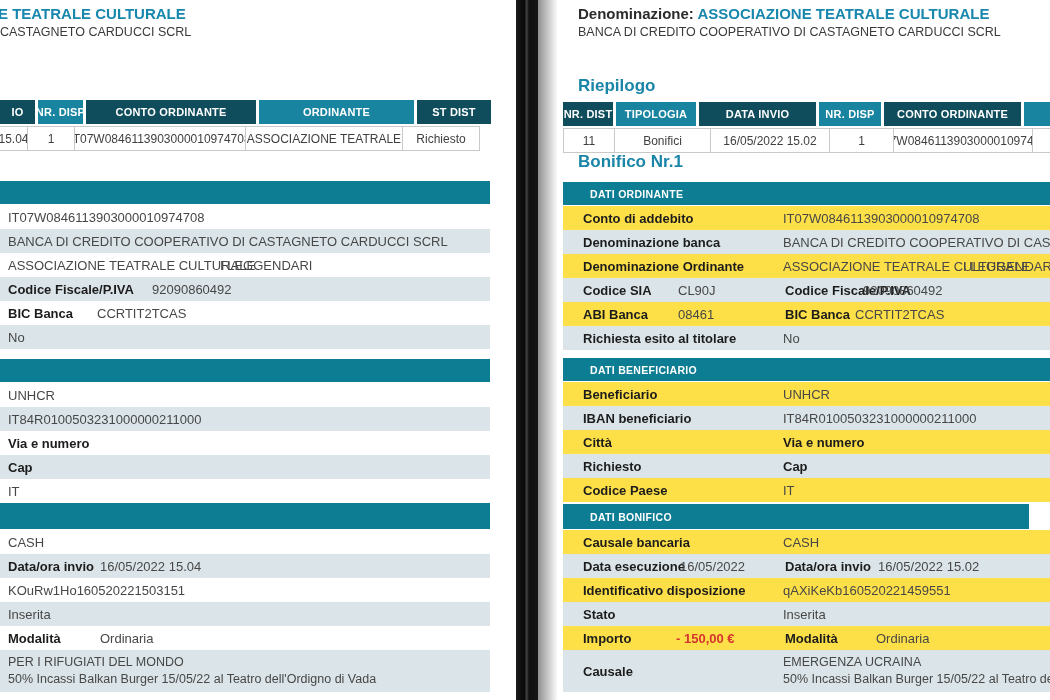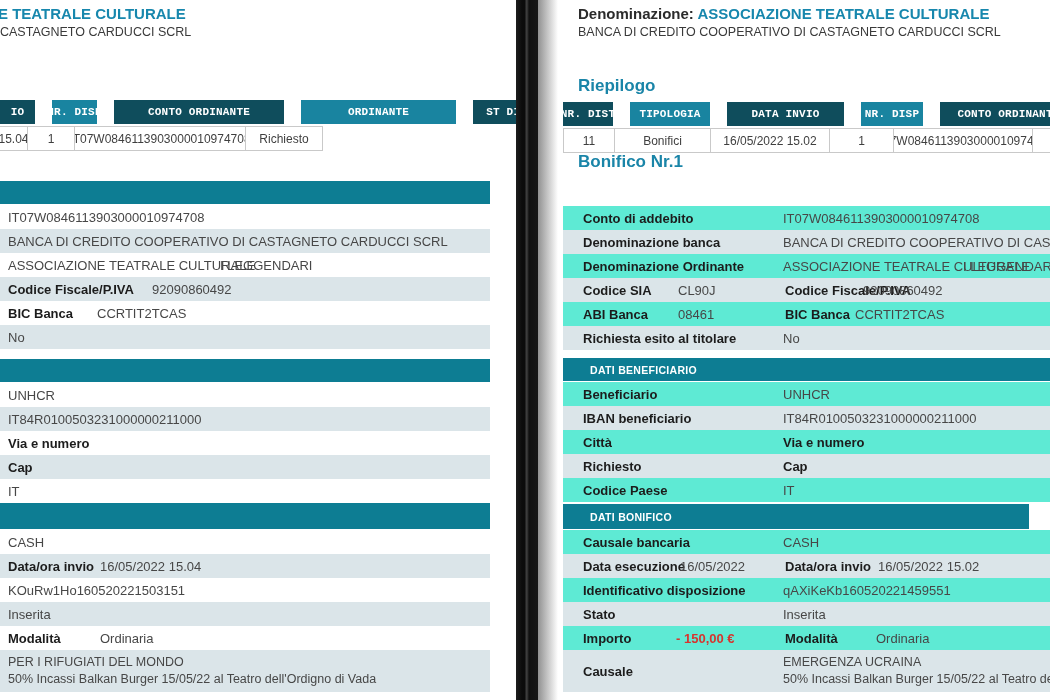--- a/index.html
+++ b/index.html
@@ -12,38 +12,38 @@
   .divider{position:absolute;left:516px;top:0;width:22px;height:700px;
             background:linear-gradient(90deg,#1d1d1d 0px,#0b0b0b 6px,#0b0b0b 9px,#3c3c3c 10px,#3c3c3c 11px,#101010 13px,#161616 22px);}
 
   
   .titleline{position:absolute;white-space:nowrap;font-size:15px;font-weight:bold;color:#2b2b2b;}
   .cyan{color:#1787ad;}
   .bankline{position:absolute;white-space:nowrap;font-size:12.5px;color:#3a3a3a;}
   .h-blue{position:absolute;white-space:nowrap;font-size:17px;font-weight:bold;color:#1a85a8;}
 
   
-  .thead{position:absolute;display:flex;gap:17px;font-family:Liberation Mono, monospace;}
+  .thead{position:absolute;display:flex;gap:3px;}
   .th{height:24px;display:flex;align-items:center;justify-content:center;color:#fff;
       font-weight:bold;font-size:11px;letter-spacing:.2px;white-space:nowrap;overflow:hidden;}
   .th.dark{background:#0f4d5c;}
   .th.light{background:#1984a0;}
   .trow{position:absolute;display:flex;height:25px;border:1px solid #c9c9c9;background:#fff;box-sizing:border-box;}
   .trow.noleft{border-left:none;}
   .td{display:flex;align-items:center;justify-content:center;font-size:12px;color:#3f3f3f;
       border-right:1px solid #c9c9c9;box-sizing:border-box;white-space:nowrap;overflow:hidden;}
   .td.last{border-right:none;}
 
   
   .bar{position:absolute;height:23px;background:#0d7d93;display:flex;align-items:center;}
   .bar .bartext{color:#fff;font-weight:bold;font-size:10.5px;letter-spacing:.3px;padding-left:27px;white-space:nowrap;}
 
   
   .lrow{position:absolute;left:0;width:490px;height:24px;background:#fff;}
-  .rrow{position:absolute;left:25px;width:487px;height:24px;background:#5eead4;}
+  .rrow{position:absolute;left:25px;width:487px;height:24px;background:#fde047;}
   .alt{background:#dbe5e9;}
   .cell{position:absolute;top:50%;transform:translateY(-50%);white-space:nowrap;}
   .val{font-size:13px;color:#474747;}
   .lbl{font-size:13px;font-weight:bold;color:#1c1c1c;}
   .neg{color:#d6352f;font-weight:bold;}
   .lines{position:absolute;top:4px;font-size:12.5px;color:#474747;line-height:17px;white-space:nowrap;}
 </style>
 </head>
 <body>
 
@@ -56,20 +56,21 @@
     <div class="th dark" style="width:35px">IO</div>
     <div class="th light" style="width:45px">NR. DISP</div>
     <div class="th dark" style="width:170px">CONTO ORDINANTE</div>
     <div class="th light" style="width:155px">ORDINANTE</div>
     <div class="th dark" style="width:74px">ST DIST</div>
   </div>
   <div class="trow noleft" style="left:0;top:126px">
     <div class="td" style="width:28px">15.04</div>
     <div class="td" style="width:47px">1</div>
     <div class="td" style="width:171px">IT07W0846113903000010974708</div>
+    <div class="td" style="width:157px">ASSOCIAZIONE TEATRALE</div>
     <div class="td last" style="width:76px">Richiesto</div>
   </div>
 
   <div class="bar" style="left:0;top:181px;width:490px"></div>
 
   <div class="lrow" style="top:205px">
     <span class="cell val" style="left:8px">IT07W0846113903000010974708</span>
   </div>
   <div class="lrow alt" style="top:229px">
     <span class="cell val" style="left:8px">BANCA DI CREDITO COOPERATIVO DI CASTAGNETO CARDUCCI SCRL</span>
@@ -159,20 +160,23 @@
     <div class="td" style="width:51px">11</div>
     <div class="td" style="width:96px">Bonifici</div>
     <div class="td" style="width:119px">16/05/2022 15.02</div>
     <div class="td" style="width:64px">1</div>
     <div class="td" style="width:139px">IT07W0846113903000010974708</div>
     <div class="td last" style="width:60px"></div>
   </div>
 
   <div class="h-blue" style="left:40px;top:152px">Bonifico Nr.1</div>
 
+  <div class="bar" style="left:25px;top:182px;width:487px">
+    <span class="bartext">DATI ORDINANTE</span>
+  </div>
 
   <div class="rrow" style="top:206px">
     <span class="cell lbl" style="left:20px">Conto di addebito</span>
     <span class="cell val" style="left:220px">IT07W0846113903000010974708</span>
   </div>
   <div class="rrow alt" style="top:230px">
     <span class="cell lbl" style="left:20px">Denominazione banca</span>
     <span class="cell val" style="left:220px">BANCA DI CREDITO COOPERATIVO DI CASTAGNETO CARDUCCI SCRL</span>
   </div>
   <div class="rrow" style="top:254px">

